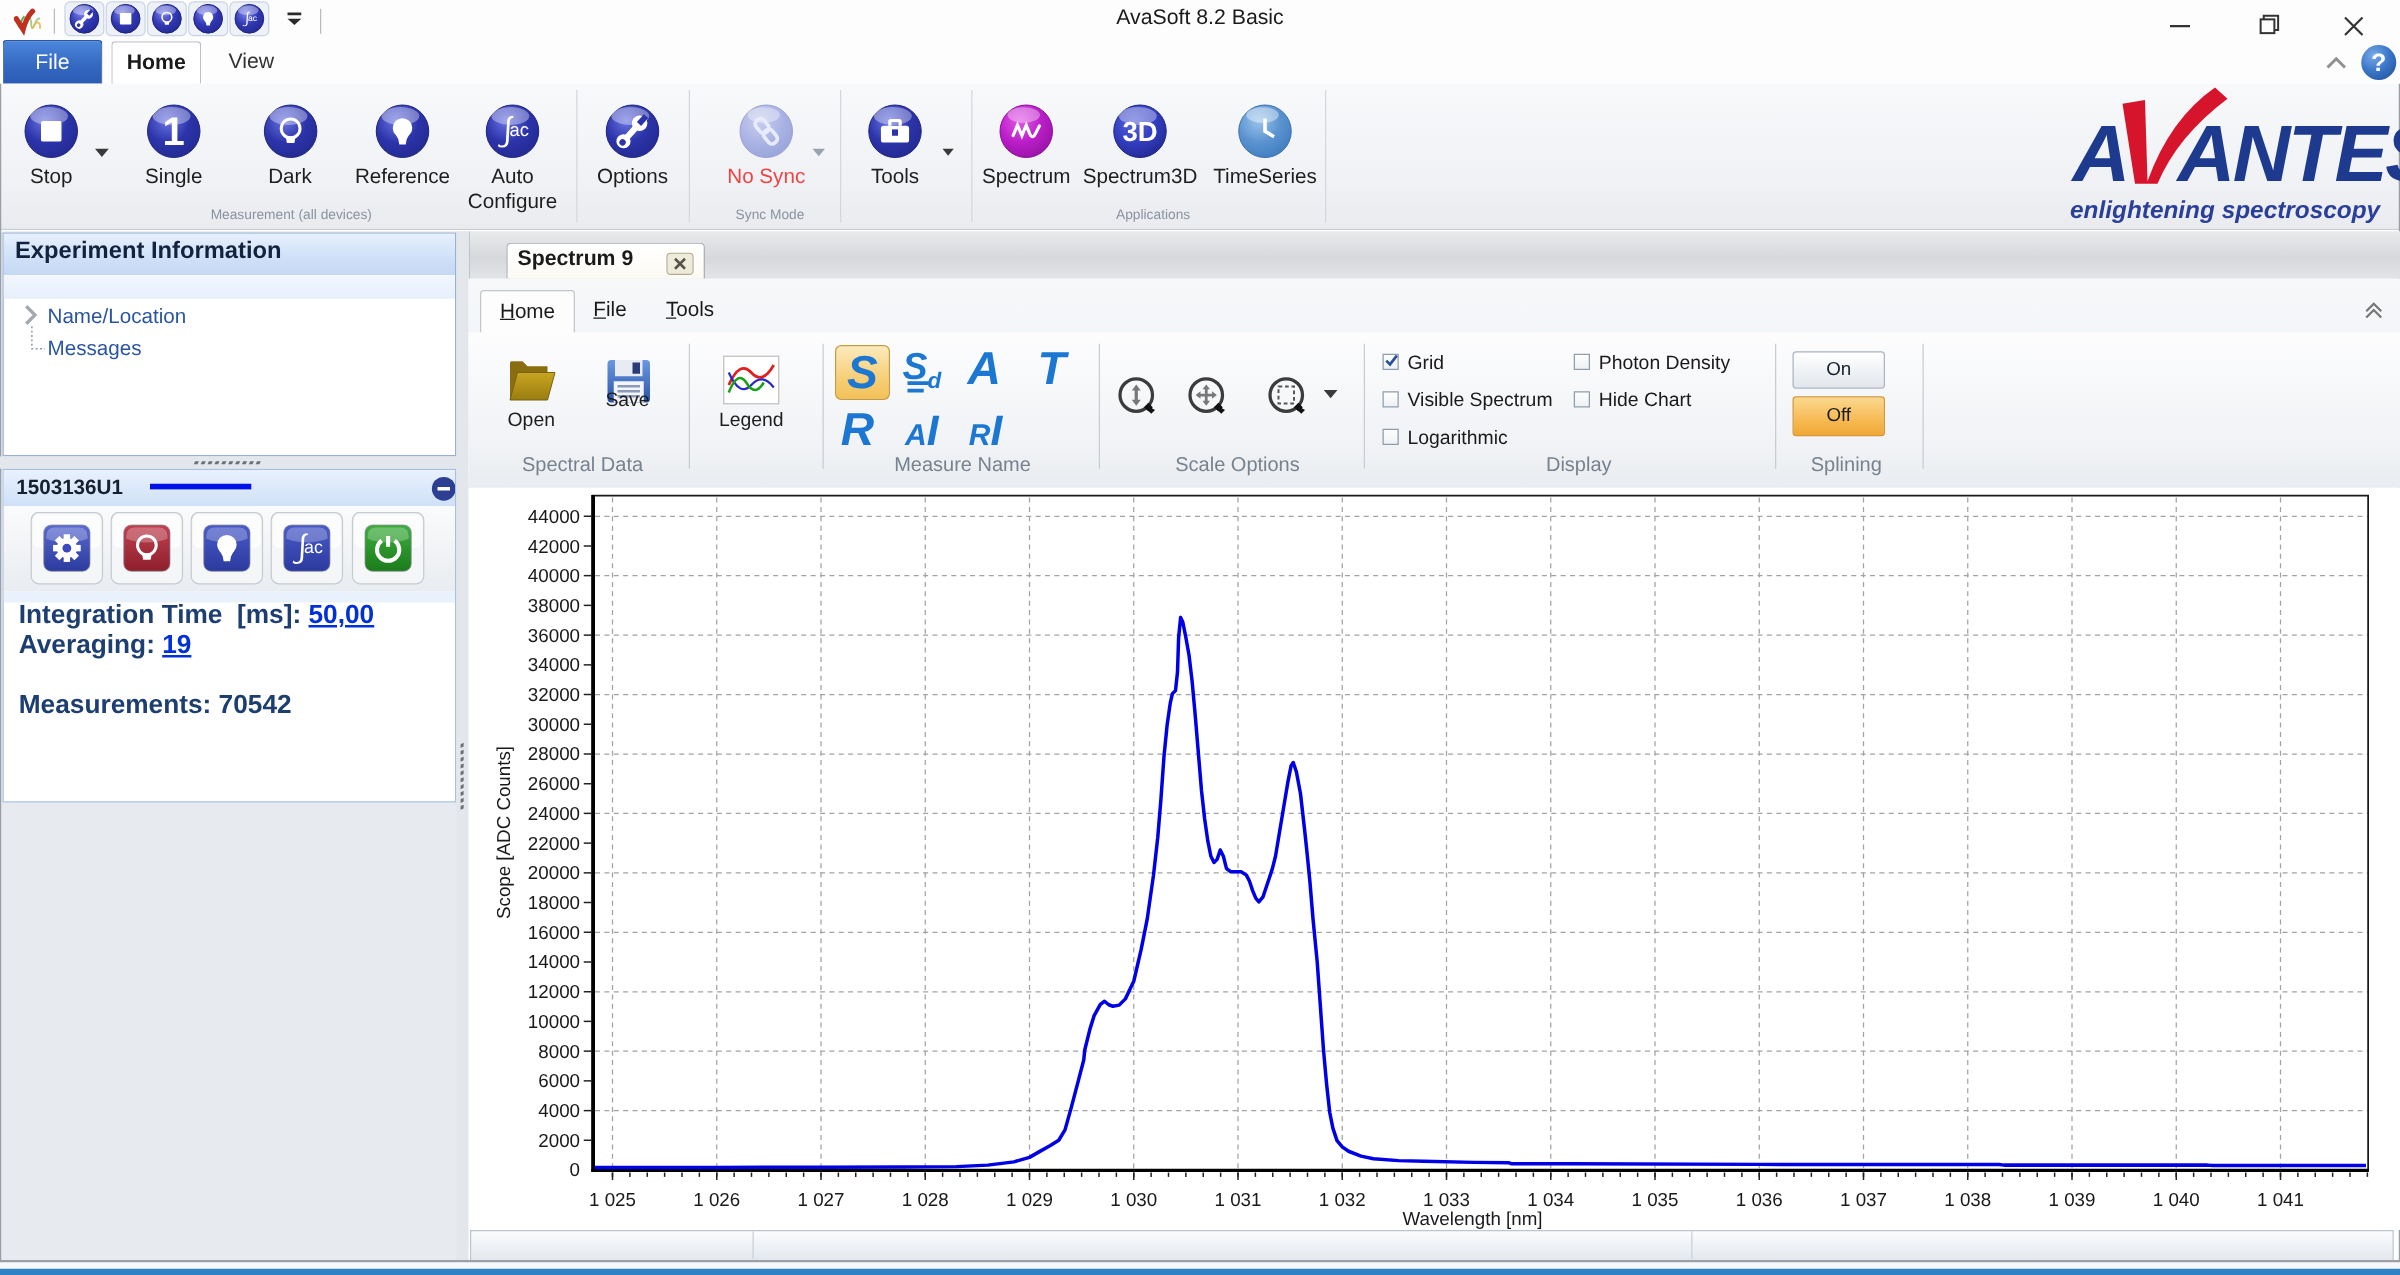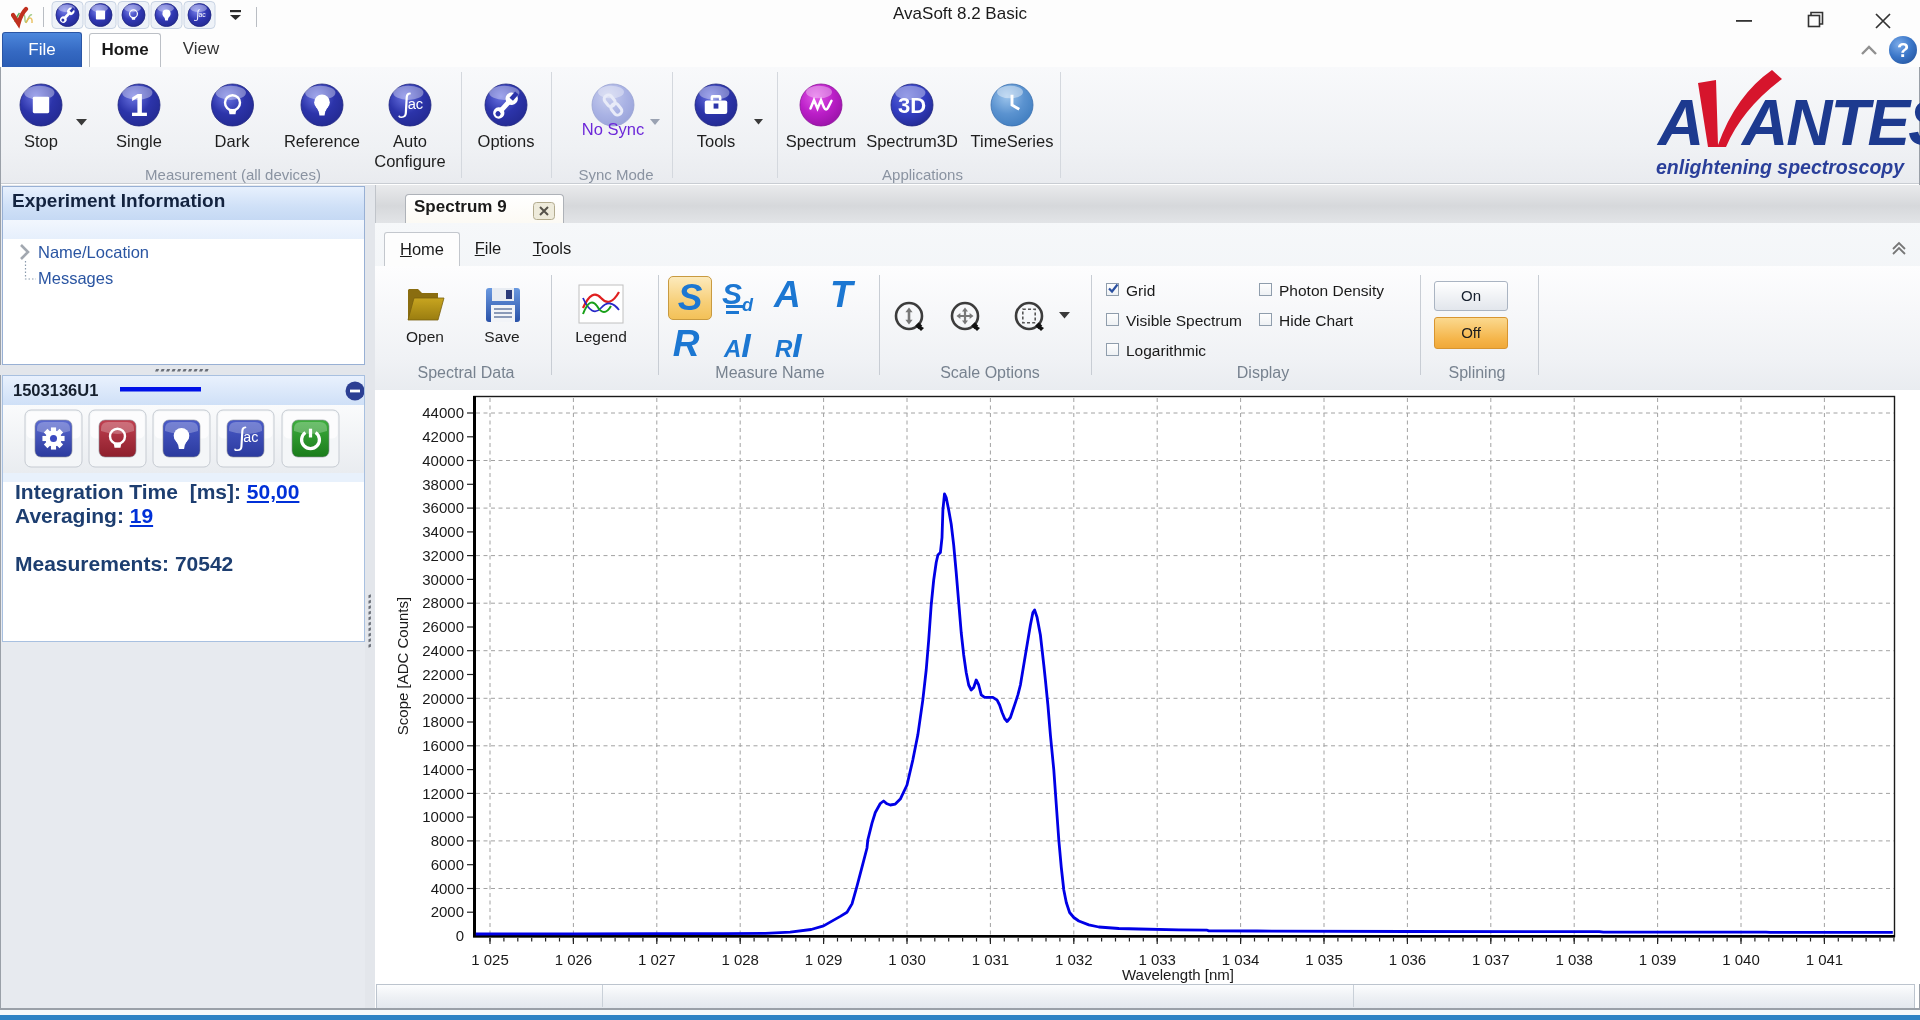--- a/index.html
+++ b/index.html
@@ -15,21 +15,21 @@
 #filetab{left:2px;top:32px;width:80px;height:35px;border-radius:3px 3px 0 0;
  background:linear-gradient(#4c87dc,#3569c2 55%,#2a5cb4);border:1px solid #2a55a4;border-bottom:none;
  color:#fff;font-size:17px;text-align:center;line-height:34px;}
 #hometab{left:89px;top:33px;width:72px;height:34px;background:#fff;border:1px solid #bcc0c6;border-bottom:none;
  border-radius:3px 3px 0 0;color:#1a1a1a;font-size:17px;font-weight:bold;text-align:center;line-height:32px;}
 #viewtab{left:165px;top:33px;width:72px;height:34px;color:#333;font-size:17px;text-align:center;line-height:32px;}
 
 #ribbon{left:0;top:67px;width:1920px;height:117px;background:linear-gradient(#f8f9fb,#eff1f4 70%,#e9ebef);
  border-bottom:1px solid #c9cdd3;}
 .rsep{top:5px;width:1px;height:106px;background:#d4d8de;}
-.rlabel{font-size:15px;color:#8a93a1;text-align:center;top:99px;}
+.rlabel{font-size:11px;color:#8a93a1;text-align:center;top:99px;}
 .blabel{font-size:16.5px;color:#1e1e1e;text-align:center;top:64px;line-height:20px;}
 
 #leftcol{left:0;top:185px;width:374px;height:824px;background:#e7eaef;border-left:1px solid #9aa0a8;}
 .panel{left:2px;width:363px;border:1px solid #98b0d4;background:#fff;}
 .phead{left:0;top:0;width:100%;height:33px;background:linear-gradient(#e7f0fd,#cfe0f7 60%,#c5d9f4);}
 
 a.lnk{color:#0030d8;font-weight:bold;text-decoration:underline;}
 
 #docstrip{left:375px;top:185px;width:1545px;height:38px;
  background:linear-gradient(#e9eaec,#d6d8db 55%,#e2e4e7);border-left:1px solid #c0c4ca;}
@@ -288,21 +288,21 @@
 <div class="abs blabel" style="left:-29px;top:131px;width:140px">Stop</div>
 <div class="abs blabel" style="left:69px;top:131px;width:140px">Single</div>
 <div class="abs blabel" style="left:162px;top:131px;width:140px">Dark</div>
 <div class="abs blabel" style="left:252px;top:131px;width:140px">Reference</div>
 <div class="abs blabel" style="left:436px;top:131px;width:140px">Options</div>
 <div class="abs blabel" style="left:646px;top:131px;width:140px">Tools</div>
 <div class="abs blabel" style="left:751px;top:131px;width:140px">Spectrum</div>
 <div class="abs blabel" style="left:842px;top:131px;width:140px">Spectrum3D</div>
 <div class="abs blabel" style="left:942px;top:131px;width:140px">TimeSeries</div>
 <div class="abs blabel" style="left:340px;top:131px;width:140px">Auto<br>Configure</div>
-<div class="abs blabel" style="left:543px;top:119px;width:140px;color:#6d28d9">No Sync</div>
+<div class="abs blabel" style="left:543px;top:131px;width:140px;color:#ef4444">No Sync</div>
 <svg class="abs" style="left:1650px;top:67px" width="270px" height="117" viewBox="0 0 270 117">
 <text x="8" y="78" font-size="64" font-weight="bold" font-style="italic" fill="#1d3a8f" font-family="Liberation Sans" letter-spacing="-2">A</text>
 <text x="92" y="78" font-size="64" font-weight="bold" font-style="italic" fill="#1d3a8f" font-family="Liberation Sans" letter-spacing="-2">ANTES</text>
 <path d="M 48 16 L 66 13 L 68 78 Q 86 28 122 3 L 132 12 Q 92 42 76 80 L 58 80 Z" fill="#d6152c"></path>
 <text x="6" y="107" font-size="19.5" font-weight="bold" font-style="italic" fill="#2a3f9a" font-family="Liberation Sans">enlightening spectroscopy</text>
 </svg>
 <div class="abs" id="leftcol"></div>
 <div class="abs panel" style="top:186px;height:179px;">
 <div class="abs phead"></div>
 <div class="abs" style="left:0;top:33px;width:361px;height:19px;background:linear-gradient(#f2f7fe,#e6effc)"></div>
@@ -473,21 +473,21 @@
     </linearGradient>
 <rect x="88" y="8" width="34" height="34" rx="3" fill="url(#flop)"></rect>
 <rect x="94" y="8" width="22" height="13" fill="#e8ecf2"></rect>
 <rect x="108" y="10" width="6" height="9" fill="#2a3a7a"></rect>
 <rect x="93" y="25" width="24" height="17" fill="#f2f4f8"></rect>
 <rect x="96" y="28" width="18" height="2" fill="#8a9ab8"></rect>
     <rect x="96" y="32" width="18" height="2" fill="#8a9ab8"></rect>
 <rect x="96" y="36" width="18" height="2" fill="#8a9ab8"></rect>
 </svg>
 <div class="abs itext" style="left:375px;top:328px;width:100px">Open</div>
-<div class="abs itext" style="left:452px;top:328px;width:100px">Save</div>
+<div class="abs itext" style="left:452px;top:312px;width:100px">Save</div>
 <svg class="abs" style="left:578px;top:284px" width="46" height="40" viewBox="0 0 46 40">
 <rect x="1" y="1" width="44" height="38" fill="#fff" stroke="#c0c0c0"></rect>
 <path d="M 5 24 Q 14 4 23 14 Q 32 24 41 8" stroke="#e02020" stroke-width="2.2" fill="none"></path>
 <path d="M 5 14 Q 14 34 23 24 Q 32 14 41 26" stroke="#2828c8" stroke-width="1.8" fill="none"></path>
 <path d="M 5 30 Q 12 12 19 22 Q 26 34 33 22" stroke="#18a018" stroke-width="2" fill="none"></path>
 </svg>
 <div class="abs itext" style="left:551px;top:328px;width:100px">Legend</div>
 <div class="abs" style="left:668px;top:276px;width:44px;height:44px;border-radius:5px;
  border:1px solid #c89a40;background:linear-gradient(#fceabc,#f7cf78 60%,#f3c158)"></div>
 <div class="abs mm" style="left:668px;top:276px;width:44px;text-align:center;font-size:37px;line-height:43px">S</div>

